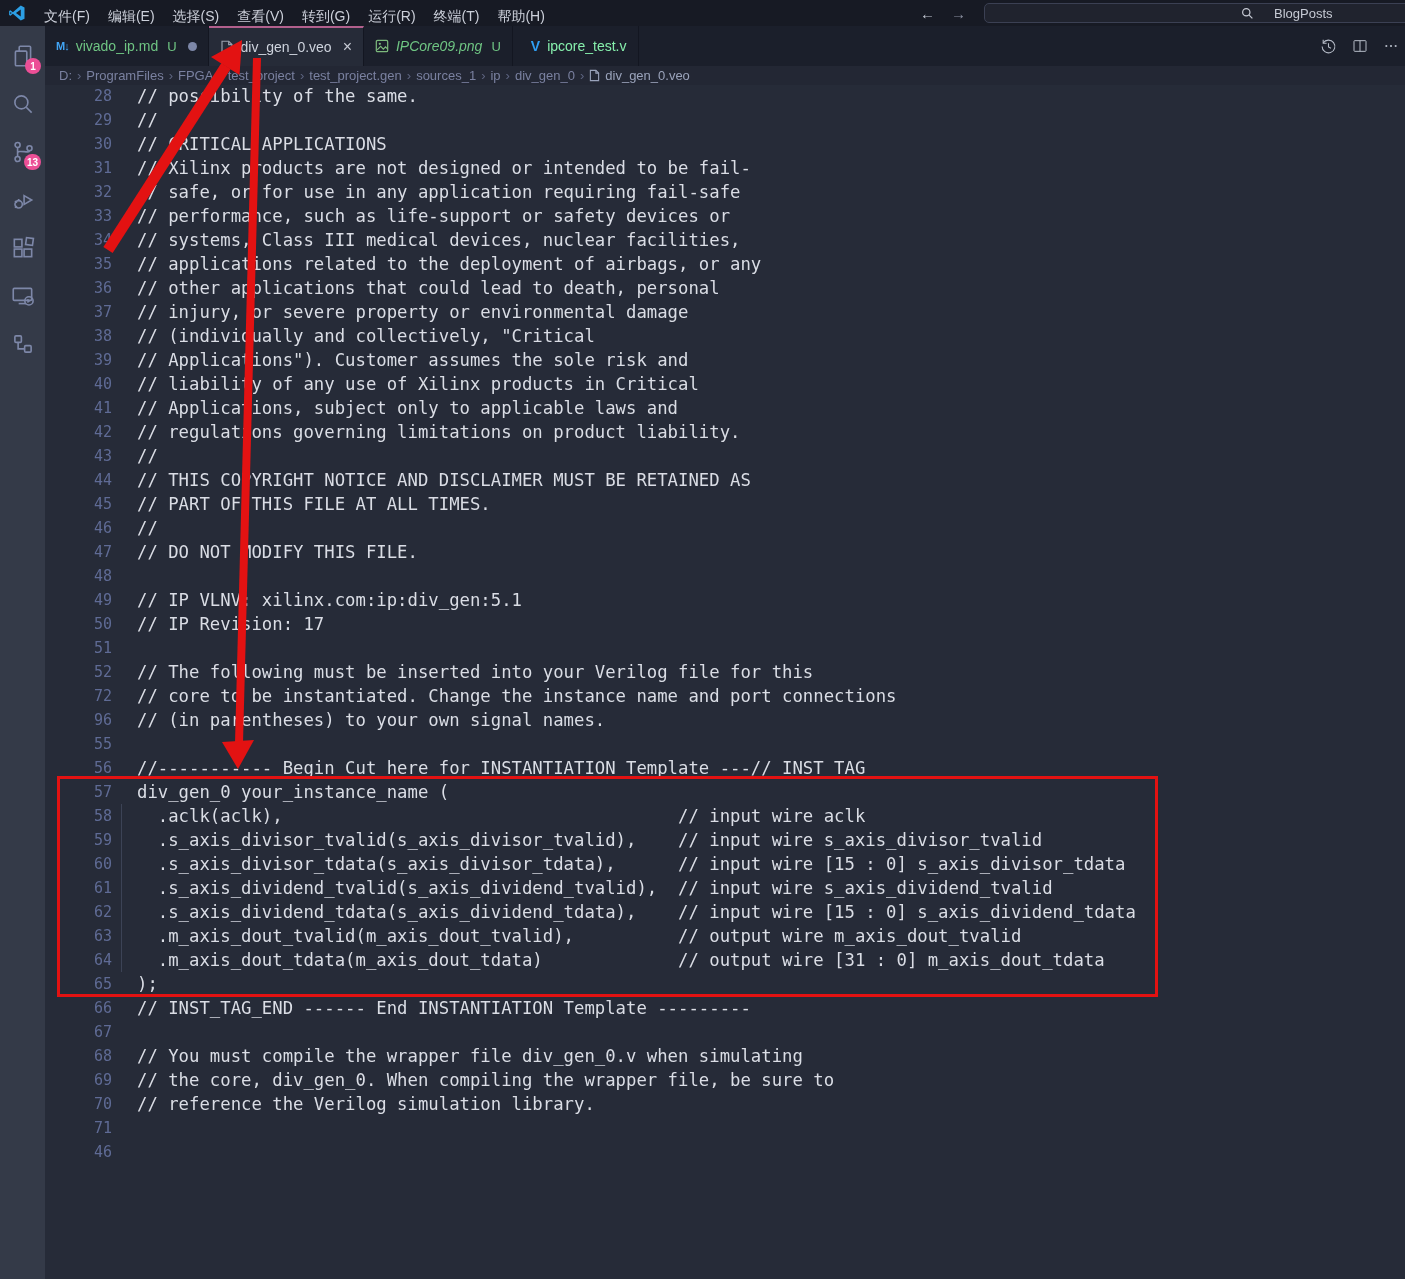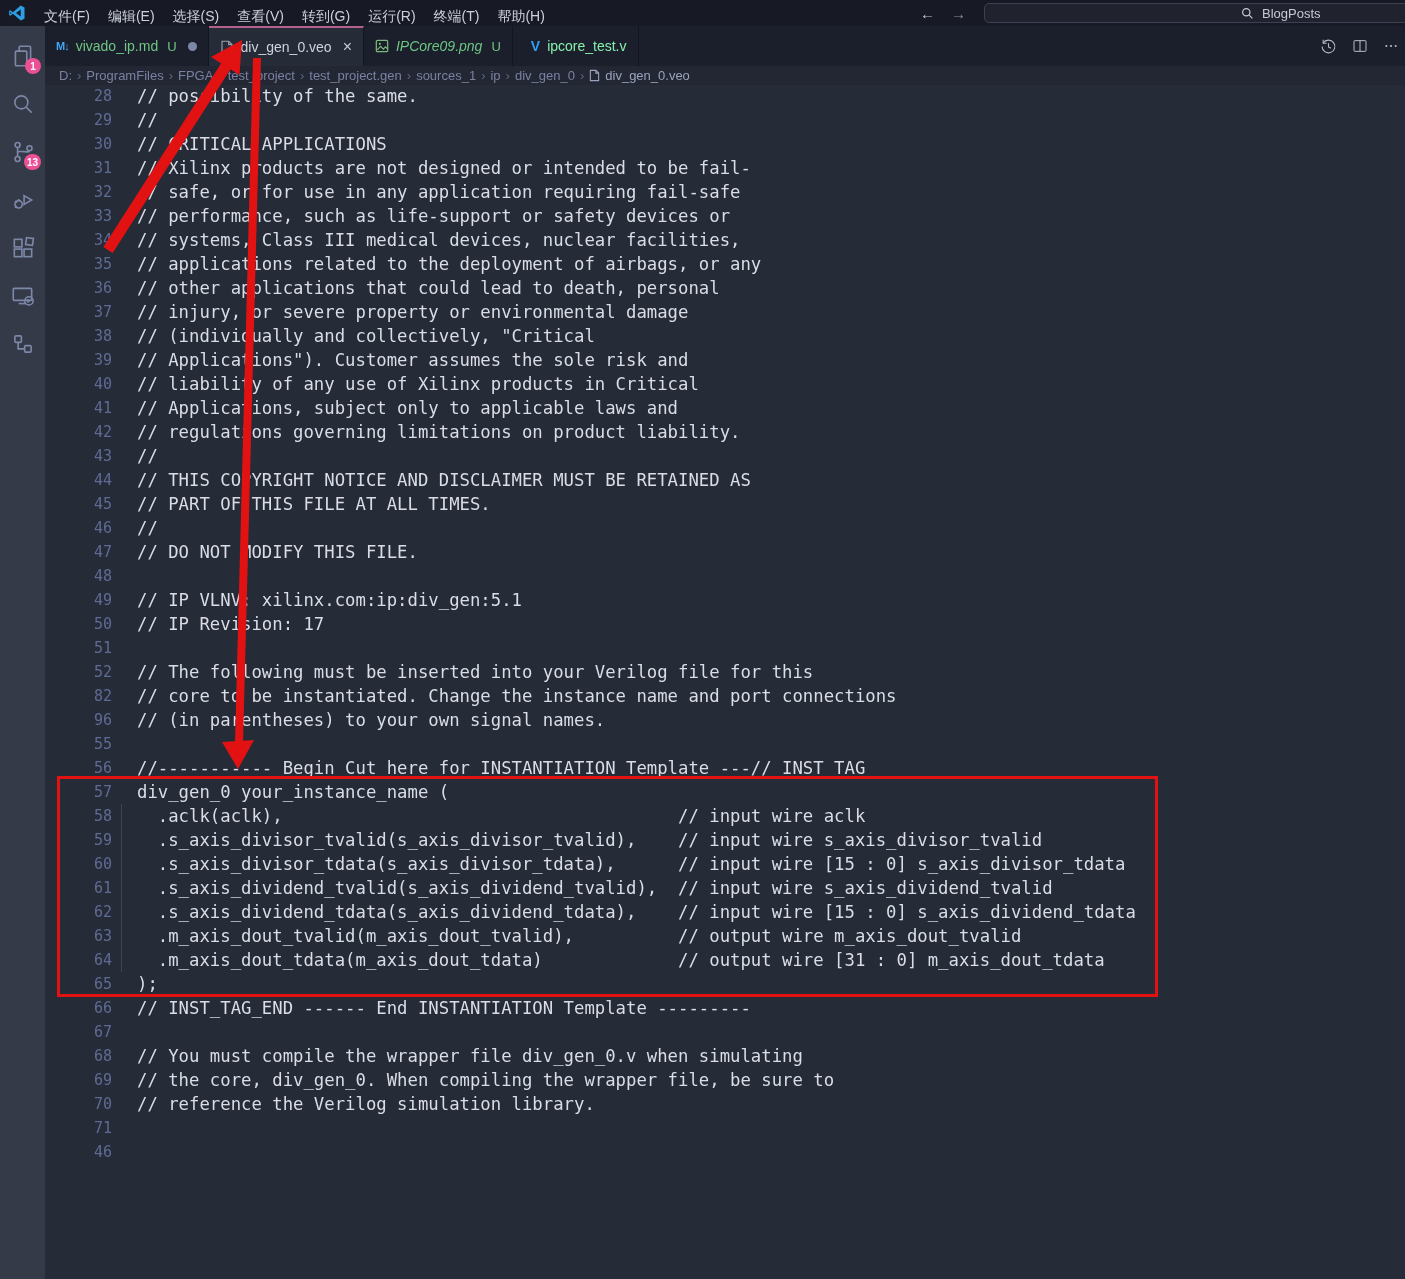--- a/index.html
+++ b/index.html
@@ -11,21 +11,21 @@
     -webkit-font-smoothing:antialiased;
   }
   
   .titlebar{position:absolute;top:0;left:0;width:1405px;height:26px;background:#171a24;display:flex;align-items:center;z-index:6;}
   .logo{width:18px;height:18px;margin:0 9px 0 8px;display:flex;align-items:center;}
   .menus{display:flex;height:100%;align-items:center;}
   .menu-item{color:#ccd0da;font-size:14px;padding:12px 9px;height:100%;display:flex;align-items:center;cursor:default;margin-top:8px;}
   .nav-arrows{position:absolute;left:920px;top:0;height:26px;display:flex;align-items:center;gap:16px;color:#c3c8d2;font-size:15px;}
   .nav-arrows .dim{color:#8b90a0;}
   .searchbox{position:absolute;left:984px;top:3px;width:430px;height:20px;background:#20232e;border:1px solid #3b4053;border-radius:5px;display:flex;align-items:center;}
-  .search-inner{position:absolute;left:256px;display:flex;align-items:center;gap:8px;color:#c6cad4;font-size:13px;white-space:nowrap;}
+  .search-inner{position:absolute;left:256px;display:flex;align-items:center;gap:20px;color:#c6cad4;font-size:13px;white-space:nowrap;}
   
   .activitybar{position:absolute;top:26px;left:0;width:45px;bottom:0;background:#343a48;z-index:5;display:flex;flex-direction:column;align-items:center;padding-top:6px;}
   .act-item{position:relative;width:45px;height:48px;display:flex;align-items:center;justify-content:center;cursor:pointer;}
   .act-item svg{stroke:#7d87a8;fill:none;stroke-width:1.5;}
   .badge{position:absolute;right:4px;bottom:6px;min-width:16px;height:16px;border-radius:8px;background:#ec4f96;color:#fff;font-size:10px;font-weight:bold;display:flex;align-items:center;justify-content:center;padding:0 3px;}
   
   .tabbar{position:absolute;top:26px;left:45px;right:0;height:40px;background:#1b1f2b;display:flex;z-index:4;}
   .tab{height:40px;display:flex;align-items:center;padding:0 11px;gap:7px;background:#1b1f2b;border-right:1px solid #131621;font-size:14px;cursor:pointer;white-space:nowrap;}
   .tab.active{background:#262b38;border-top:2px solid #b2608d;}
   .lbl-green{color:#6fc583;}
@@ -311,21 +311,21 @@
     </div>
     <div class="code-row">
       <span class="ln">51</span>
       <span class="lt"></span>
     </div>
     <div class="code-row">
       <span class="ln">52</span>
       <span class="lt">// The following must be inserted into your Verilog file for this</span>
     </div>
     <div class="code-row">
-      <span class="ln">82</span>
+      <span class="ln">72</span>
       <span class="lt">// core to be instantiated. Change the instance name and port connections</span>
     </div>
     <div class="code-row">
       <span class="ln">96</span>
       <span class="lt">// (in parentheses) to your own signal names.</span>
     </div>
     <div class="code-row">
       <span class="ln">55</span>
       <span class="lt"></span>
     </div>

